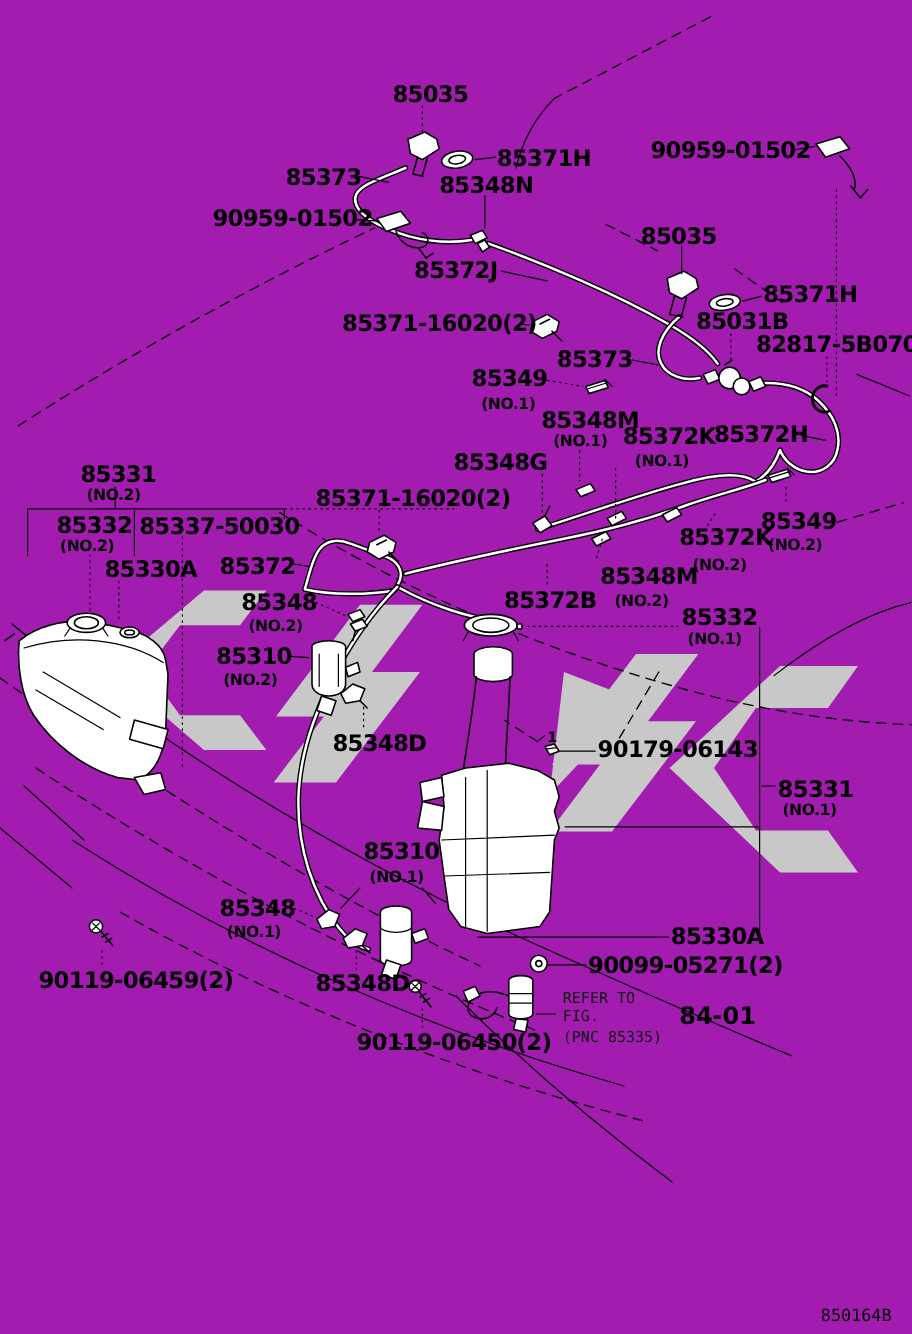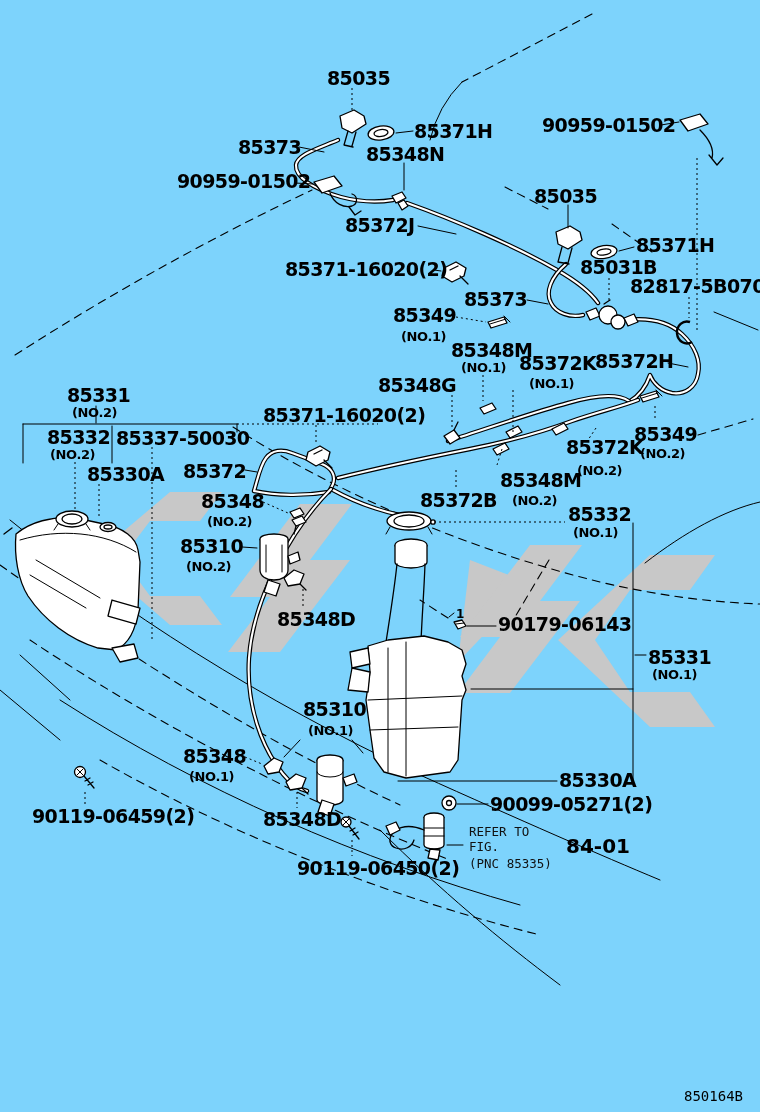--- a/index.html
+++ b/index.html
@@ -1,16 +1,16 @@
 <!DOCTYPE html>
 <html><head>
 <meta charset="utf-8">
 <style>
   html,body{margin:0;padding:0;background:#ffffff;}
-  .page{position:relative;width:760px;height:1112px;background:#7dd3fc;overflow:hidden;}
+  .page{position:relative;width:760px;height:1112px;background:#a21caf;overflow:hidden;}
   svg{position:absolute;left:0;top:0;}
   .lbl{font-family:"DejaVu Sans",sans-serif;font-weight:bold;font-size:19px;fill:#000;letter-spacing:-0.6px;}
   .sublbl{font-family:"DejaVu Sans",sans-serif;font-weight:bold;font-size:13px;fill:#000;letter-spacing:-0.4px;}
   .note-sm{font-family:"DejaVu Sans Mono",monospace;font-size:12.5px;fill:#111;}
   .note-big{font-family:"DejaVu Sans",sans-serif;font-weight:bold;font-size:20px;fill:#000;}
   .docnum{font-family:"DejaVu Sans Mono",monospace;font-size:14px;fill:#000;}
   .callout{font-family:"DejaVu Sans",sans-serif;font-weight:bold;font-size:12px;fill:#000;}
   .ln{stroke:#000;stroke-width:1.3;fill:none;stroke-linecap:round;stroke-linejoin:round;}
   .lnthin{stroke:#000;stroke-width:1;fill:none;stroke-linecap:round;}
   .dot{stroke:#000;stroke-width:1;fill:none;stroke-dasharray:2 3;}

